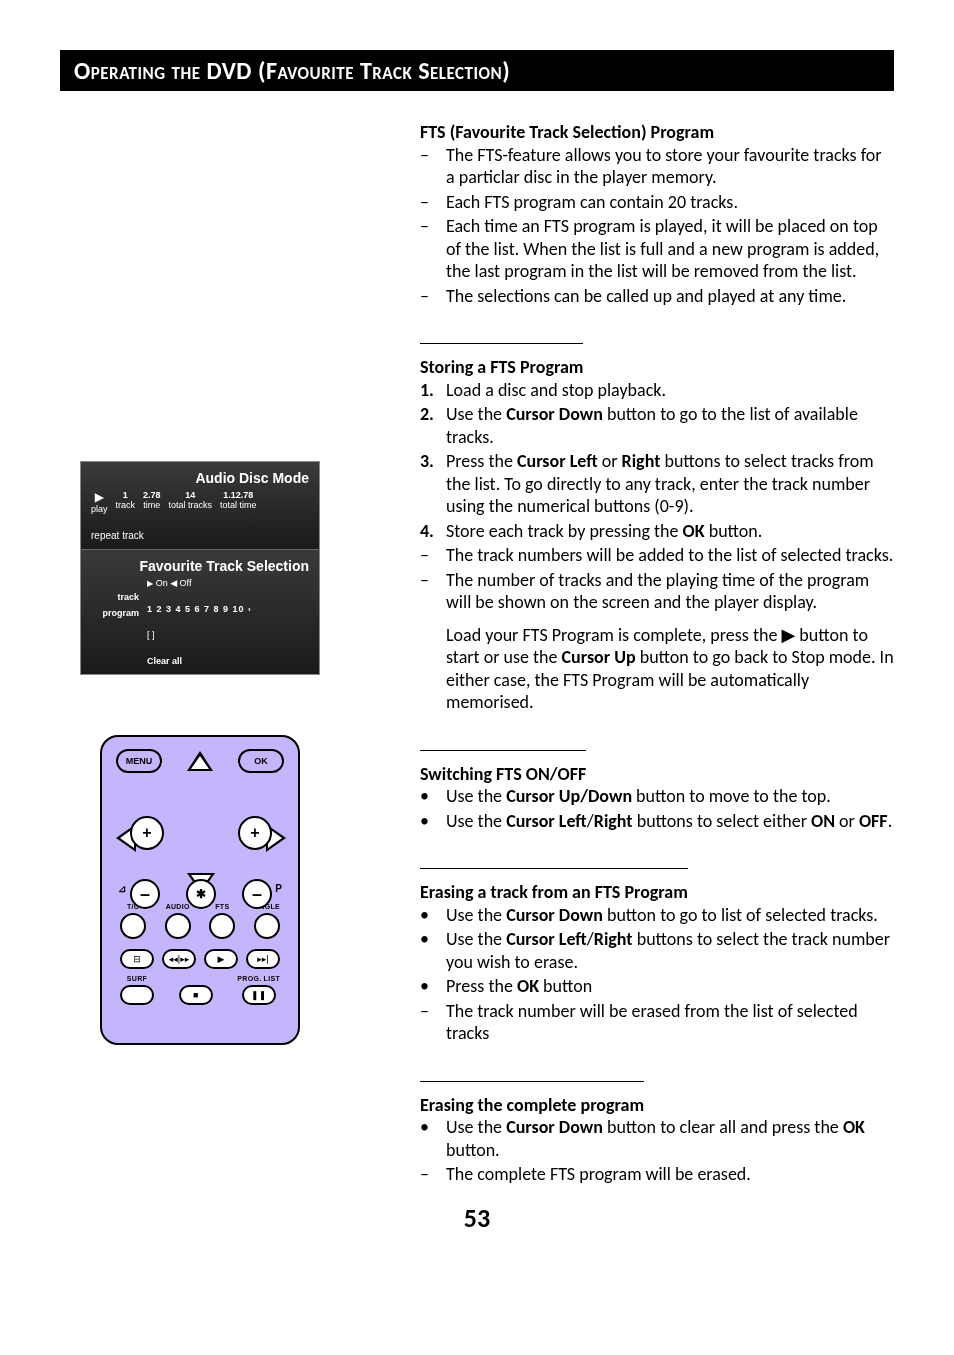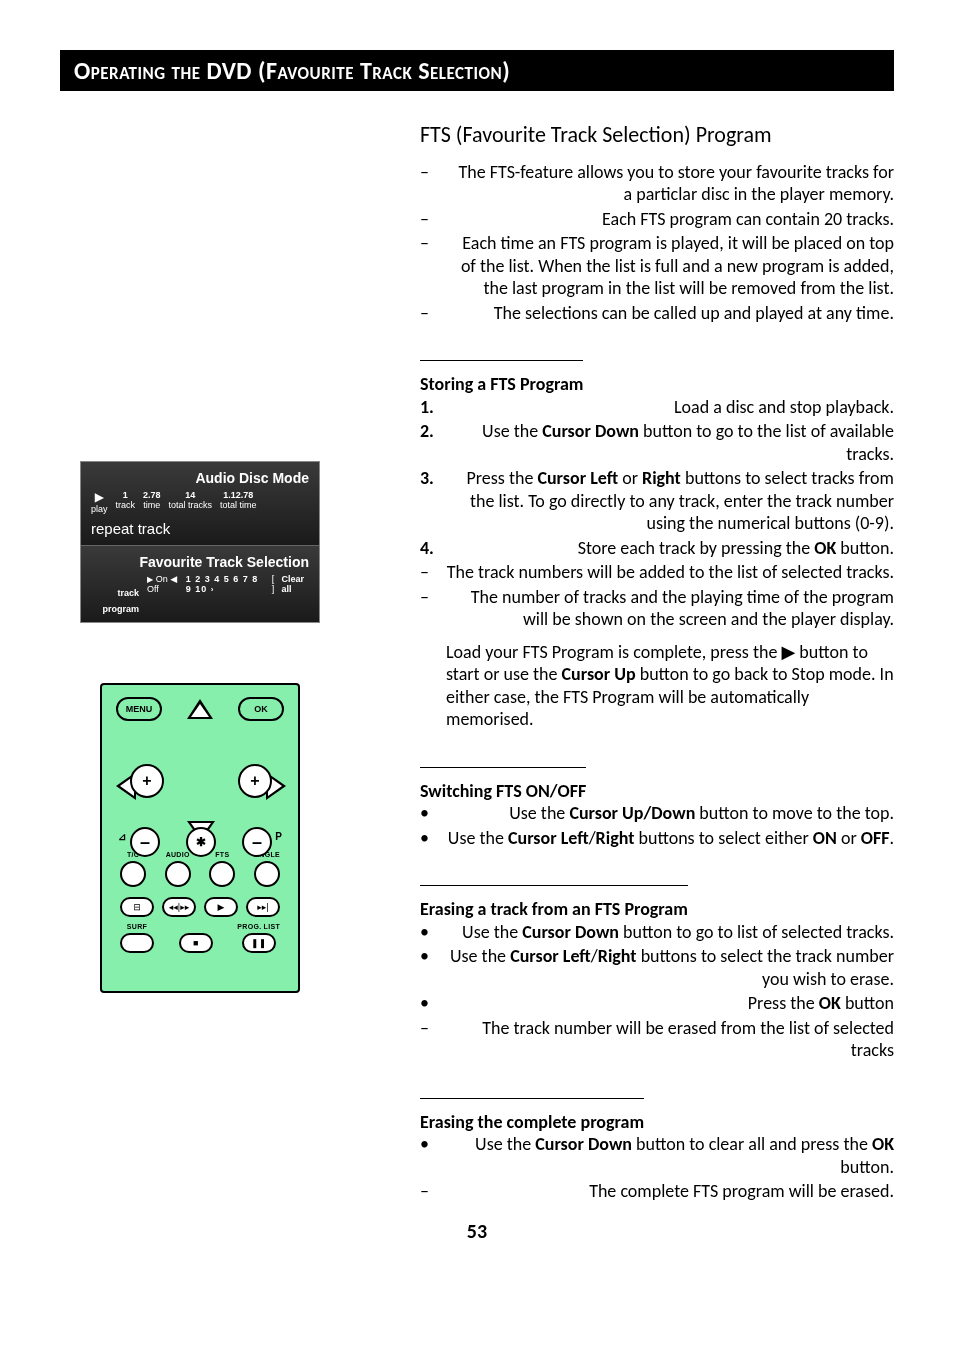--- a/index.html
+++ b/index.html
@@ -30,42 +30,42 @@
     width: 330px;
     flex-shrink: 0;
     padding-top: 340px;
   }
   .right-col {
     flex: 1;
     font-size: 18px;
     line-height: 1.25;
   }
   .section-heading {
-    font-size: 22px;
-    font-weight: normal;
-    margin-bottom: 12px;
+    font-size: 18px;
+    font-weight: bold;
+    margin-bottom: 0;
   }
   .sub-heading {
     font-size: 18px;
     font-weight: bold;
     border-top: 1px solid #000;
     padding-top: 12px;
     margin-top: 18px;
     display: inline-block;
   }
   .sub-heading-wrap { margin-top: 18px; }
   ul, ol { list-style: none; }
   li { display: flex; margin-bottom: 2px; }
   li .marker { width: 26px; flex-shrink: 0; text-align: left; }
-  li .content { flex: 1; text-align: right; }
+  li .content { flex: 1; }
   .bold { font-weight: bold; }
   .para { margin-top: 10px; margin-left: 26px; }
   .page-num {
     text-align: center;
-    font-size: 20px;
+    font-size: 26px;
     font-weight: bold;
     margin-top: 14px;
   }
 
   
   .osd {
     width: 240px;
     margin-left: 20px;
     font-family: Arial, sans-serif;
     font-size: 10px;
@@ -75,36 +75,36 @@
   .osd-panel {
     background: linear-gradient(180deg, #3a3a3a, #1a1a1a);
     padding: 8px 10px;
   }
   .osd-panel + .osd-panel { border-top: 1px solid #666; }
   .osd-title { text-align: right; font-weight: bold; font-size: 14px; margin-bottom: 4px;}
   .osd-row { display: flex; gap: 8px; align-items: flex-start; font-size: 9px;}
   .osd-cell { display:flex; flex-direction:column; align-items:center;}
   .osd-cell .v { font-weight: bold; }
   .osd-play { font-size: 12px; }
-  .osd-repeat { font-size: 15px; margin-top: 6px;}
+  .osd-repeat { font-size: 10px; margin-top: 16px;}
   .fts-body { display:flex; gap:8px; font-size:9px; align-items:flex-start;}
   .fts-left { display:flex; flex-direction:column; gap:6px; font-weight:bold; text-align:right; width:48px; padding-top: 14px;}
-  .fts-right { flex:1; display:flex; flex-direction:row; gap:4px;}
+  .fts-right { flex:1; display:flex; flex-direction:column; gap:16px;}
   .fts-tracknums { letter-spacing: 1px; font-weight:bold;}
   .tri { font-size: 8px; }
 
   
   .remote-wrap {
     margin-top: 60px;
     margin-left: 40px;
     width: 200px;
     height: 310px;
     border: 2.5px solid #000;
-    border-radius: 4px;
-    background: #86efac;
+    border-radius: 18px;
+    background: #c4b5fd;
     position: relative;
     padding: 12px 14px;
     font-family: Arial, sans-serif;
   }
   .remote-top { display:flex; justify-content:space-between; align-items:center; }
   .rbtn-oval {
     border: 2px solid #000; border-radius: 14px;
     width: 46px; height: 24px; display:flex; align-items:center; justify-content:center;
     font-size: 9px; font-weight:bold;
   }

